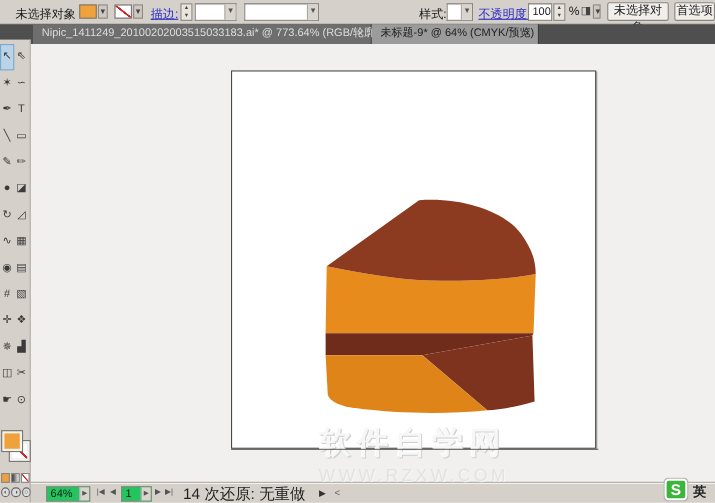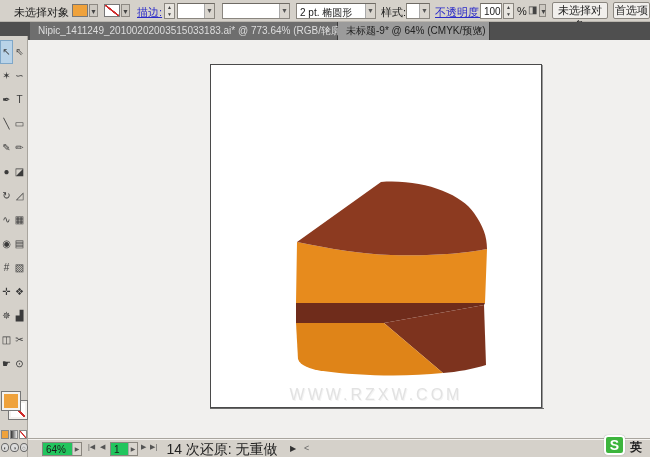--- a/index.html
+++ b/index.html
@@ -84,24 +84,20 @@
 
     <span class="stepper" style="left:164px">▲<br>▼</span>
     <span class="combo" style="left:177px; width:38px">
         <span class="ca">▼</span>
       </span>
 
     <span class="combo" style="left:222px; width:68px">
         <span class="ca">▼</span>
       </span>
 
-    <span class="combo" style="left:296px; width:80px">
-      <span class="cv">2 pt. 椭圆形</span>
-      <span class="ca">▼</span>
-    </span>
 
     <span class="cb-label" style="left:381px">样式:</span>
     <span class="combo" style="left:406px; width:24px">
         <span class="ca">▼</span>
       </span>
 
     <span class="cb-label cb-link" style="left:435px">不透明度:</span>
     <span class="combo" style="left:480px; width:22px">
         <span class="cv">100</span>
       </span>
@@ -152,20 +148,21 @@
       <svg width="332" height="344" viewBox="0 0 332 344">
         <path d="M86,177 C 120,184 150,189 180,190 C 220,191 250,189 276,184 L 274,238 L 85,238 Z" fill="#E78B1D"></path>
         <path d="M85,238 L 274,238 L 273,240 L 173,258 L 85,258 Z" fill="#6F2C1B"></path>
         <path d="M173,258 L 273,240 L 275,300 C 262,304 246,307 232,308 Z" fill="#7D331E"></path>
         <path d="M85,258 L 173,258 L 232,308 C 195,312 148,311 112,306 C 98,304 89,300 87,294 Z" fill="#DF8418"></path>
         <path d="M86,177 L 170,117 C 212,114 250,129 263,148 C 272,161 276,171 276,184 C 250,189 220,191 180,190 C 150,189 120,184 86,177 Z" fill="#8C3A20"></path>
       </svg>
     </div>
     <div id="ab-bottom-line"></div>
     <div id="watermark">
+      <div id="wm-cn">软件自学网</div>
       <div id="wm-url">WWW.RZXW.COM</div>
     </div>
   </div>
 
   <div id="status-bar">
     <span class="sb-combo" style="left:14px; width:40px">
       <span class="cv">64%</span>
       <span class="ca">▶</span>
     </span>
     <span class="nav-btn" style="left:60px">|◀</span>

